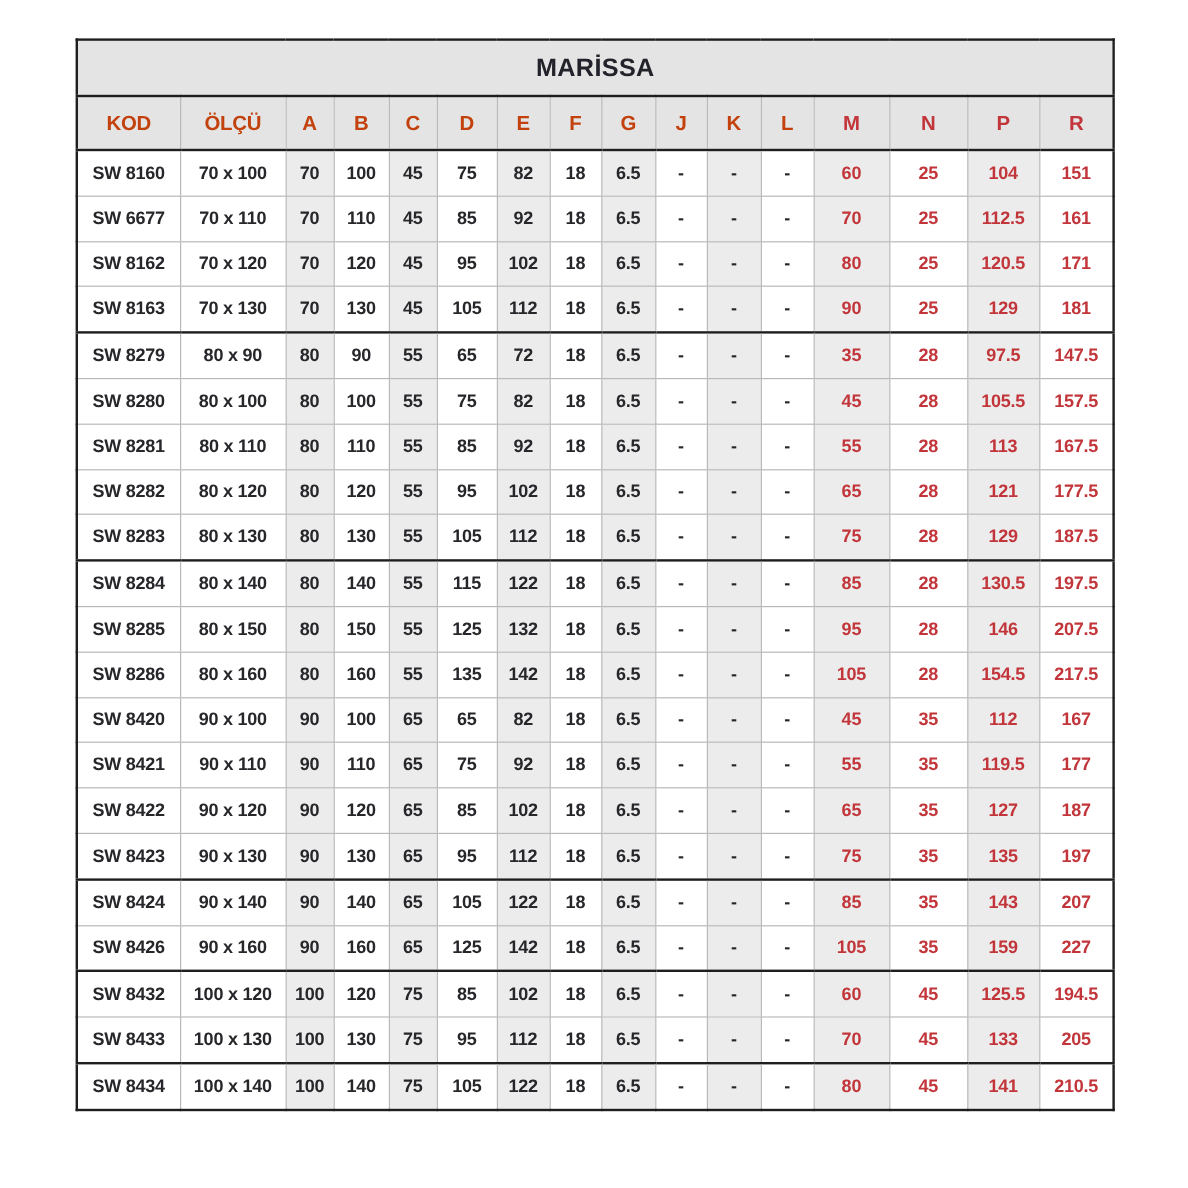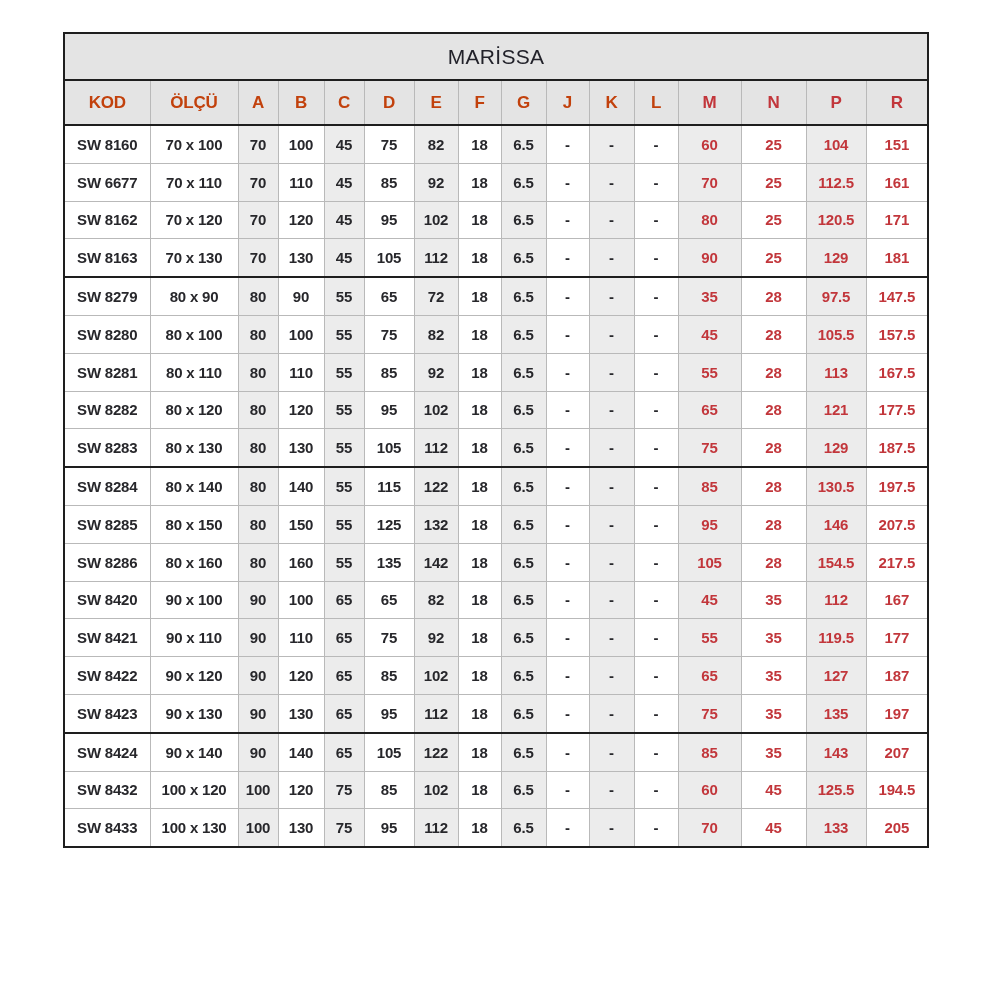--- a/index.html
+++ b/index.html
@@ -22,21 +22,21 @@
     border:2px solid var(--dark);
   }
   .spec th,.spec td{
     border:1px solid var(--thin);
     text-align:center;vertical-align:middle;
     padding:0;overflow:hidden;white-space:nowrap;
     letter-spacing:-0.2px;
   }
   tr.title-row th{
     height:45px;background:var(--head-bg);
-    font-size:21px;font-weight:normal;color:#22222a;
+    font-size:21px;font-weight:bold;color:#22222a;
     border-bottom:2px solid var(--dark);letter-spacing:0.3px;
   }
   tr.head-row th{
     height:43px;background:var(--head-bg);
     font-size:17px;font-weight:bold;color:#c2410c;
     border-bottom:2px solid var(--dark);
   }
   tr.head-row th.red{color:var(--red);}
   tbody td{
     height:36.8px;font-size:15px;font-weight:600;color:var(--ink);
@@ -392,20 +392,38 @@
           <td class="dark-left">18</td>
           <td class="shade">6.5</td>
           <td class="dark-left">-</td>
           <td class="shade dark-left">-</td>
           <td>-</td>
           <td class="shade red">85</td>
           <td class="red">35</td>
           <td class="shade red">143</td>
           <td class="red">207</td>
         </tr>
+        <tr class="group-end">
+          <td>SW 8426</td>
+          <td>90 x 160</td>
+          <td class="shade dark-left">90</td>
+          <td>160</td>
+          <td class="shade dark-left">65</td>
+          <td>125</td>
+          <td class="shade dark-left">142</td>
+          <td class="dark-left">18</td>
+          <td class="shade">6.5</td>
+          <td class="dark-left">-</td>
+          <td class="shade dark-left">-</td>
+          <td>-</td>
+          <td class="shade red">105</td>
+          <td class="red">35</td>
+          <td class="shade red">159</td>
+          <td class="red">227</td>
+        </tr>
         <tr>
           <td>SW 8432</td>
           <td>100 x 120</td>
           <td class="shade dark-left">100</td>
           <td>120</td>
           <td class="shade dark-left">75</td>
           <td>85</td>
           <td class="shade dark-left">102</td>
           <td class="dark-left">18</td>
           <td class="shade">6.5</td>
@@ -428,15 +446,33 @@
           <td class="dark-left">18</td>
           <td class="shade">6.5</td>
           <td class="dark-left">-</td>
           <td class="shade dark-left">-</td>
           <td>-</td>
           <td class="shade red">70</td>
           <td class="red">45</td>
           <td class="shade red">133</td>
           <td class="red">205</td>
         </tr>
+        <tr>
+          <td>SW 8434</td>
+          <td>100 x 140</td>
+          <td class="shade dark-left">100</td>
+          <td>140</td>
+          <td class="shade dark-left">75</td>
+          <td>105</td>
+          <td class="shade dark-left">122</td>
+          <td class="dark-left">18</td>
+          <td class="shade">6.5</td>
+          <td class="dark-left">-</td>
+          <td class="shade dark-left">-</td>
+          <td>-</td>
+          <td class="shade red">80</td>
+          <td class="red">45</td>
+          <td class="shade red">141</td>
+          <td class="red">210.5</td>
+        </tr>
       </tbody>
   </table>
 </div>
 
 </body></html>

